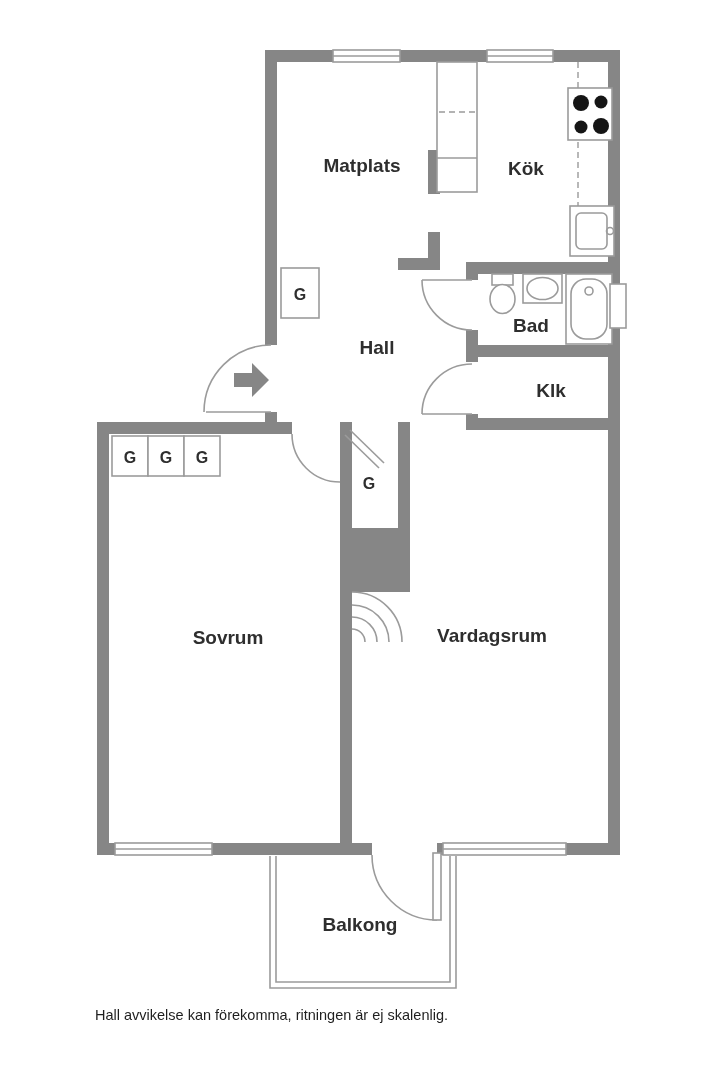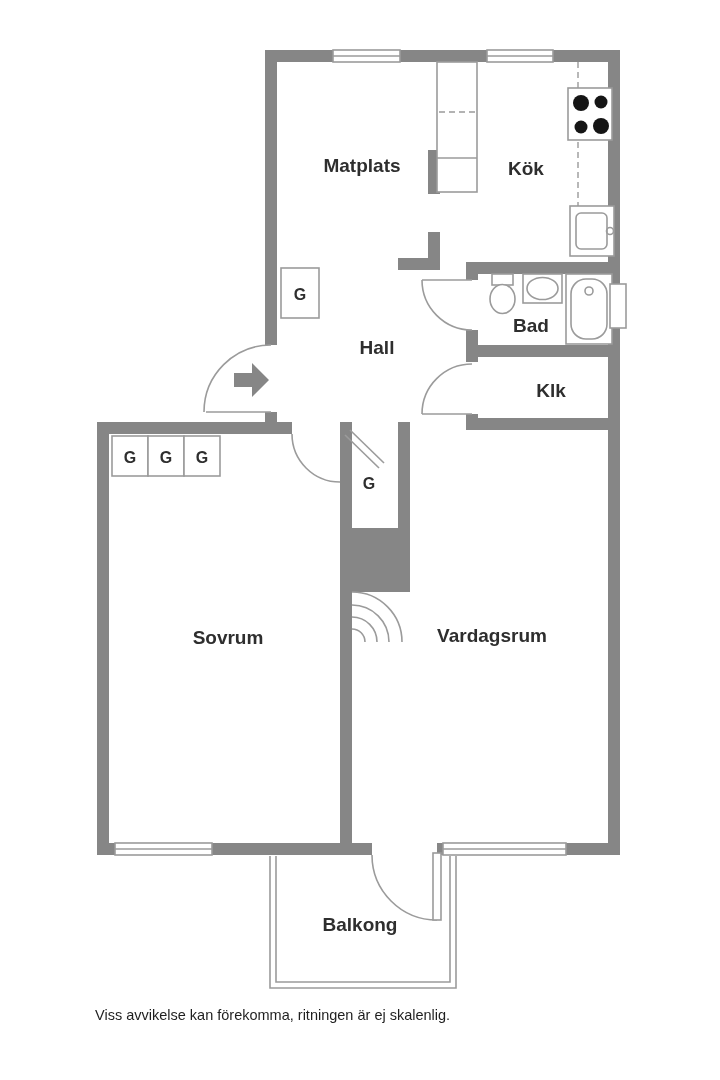--- a/index.html
+++ b/index.html
@@ -180,14 +180,14 @@
       <text class="room-label" x="492" y="642">Vardagsrum</text>
       <text class="room-label" x="360" y="931">Balkong</text>
       <text class="closet-label" x="300" y="300">G</text>
       <text class="closet-label" x="369" y="489">G</text>
       <text class="closet-label" x="130" y="463">G</text>
       <text class="closet-label" x="166" y="463">G</text>
       <text class="closet-label" x="202" y="463">G</text>
     </g>
   </svg>
 
-  <div class="disclaimer">Viss avvikelse kan förekomma, ritningen är ej skalenlig.</div>
+  <div class="disclaimer">Hall avvikelse kan förekomma, ritningen är ej skalenlig.</div>
 </div>
 
 </body></html>

